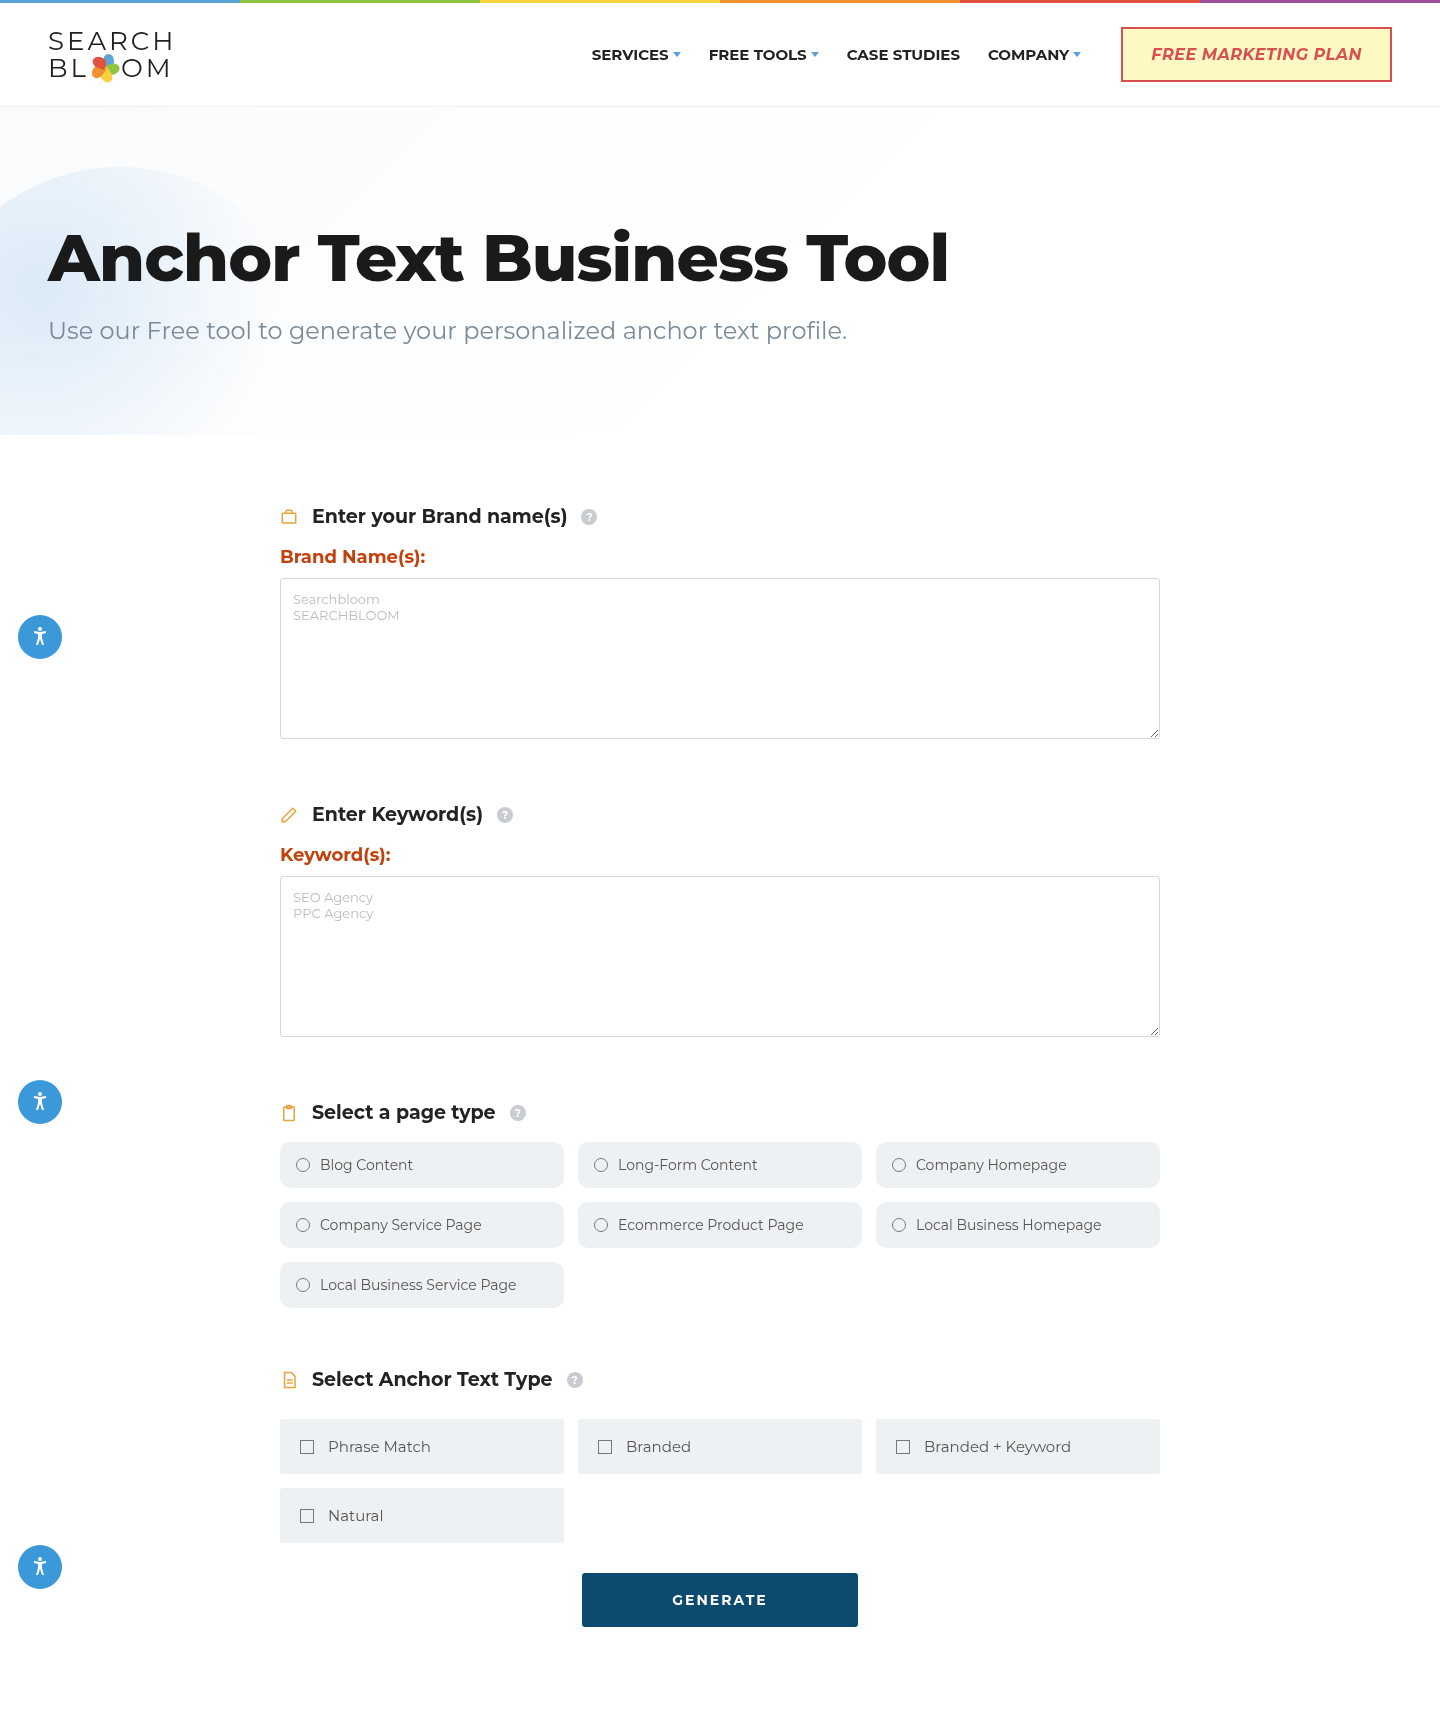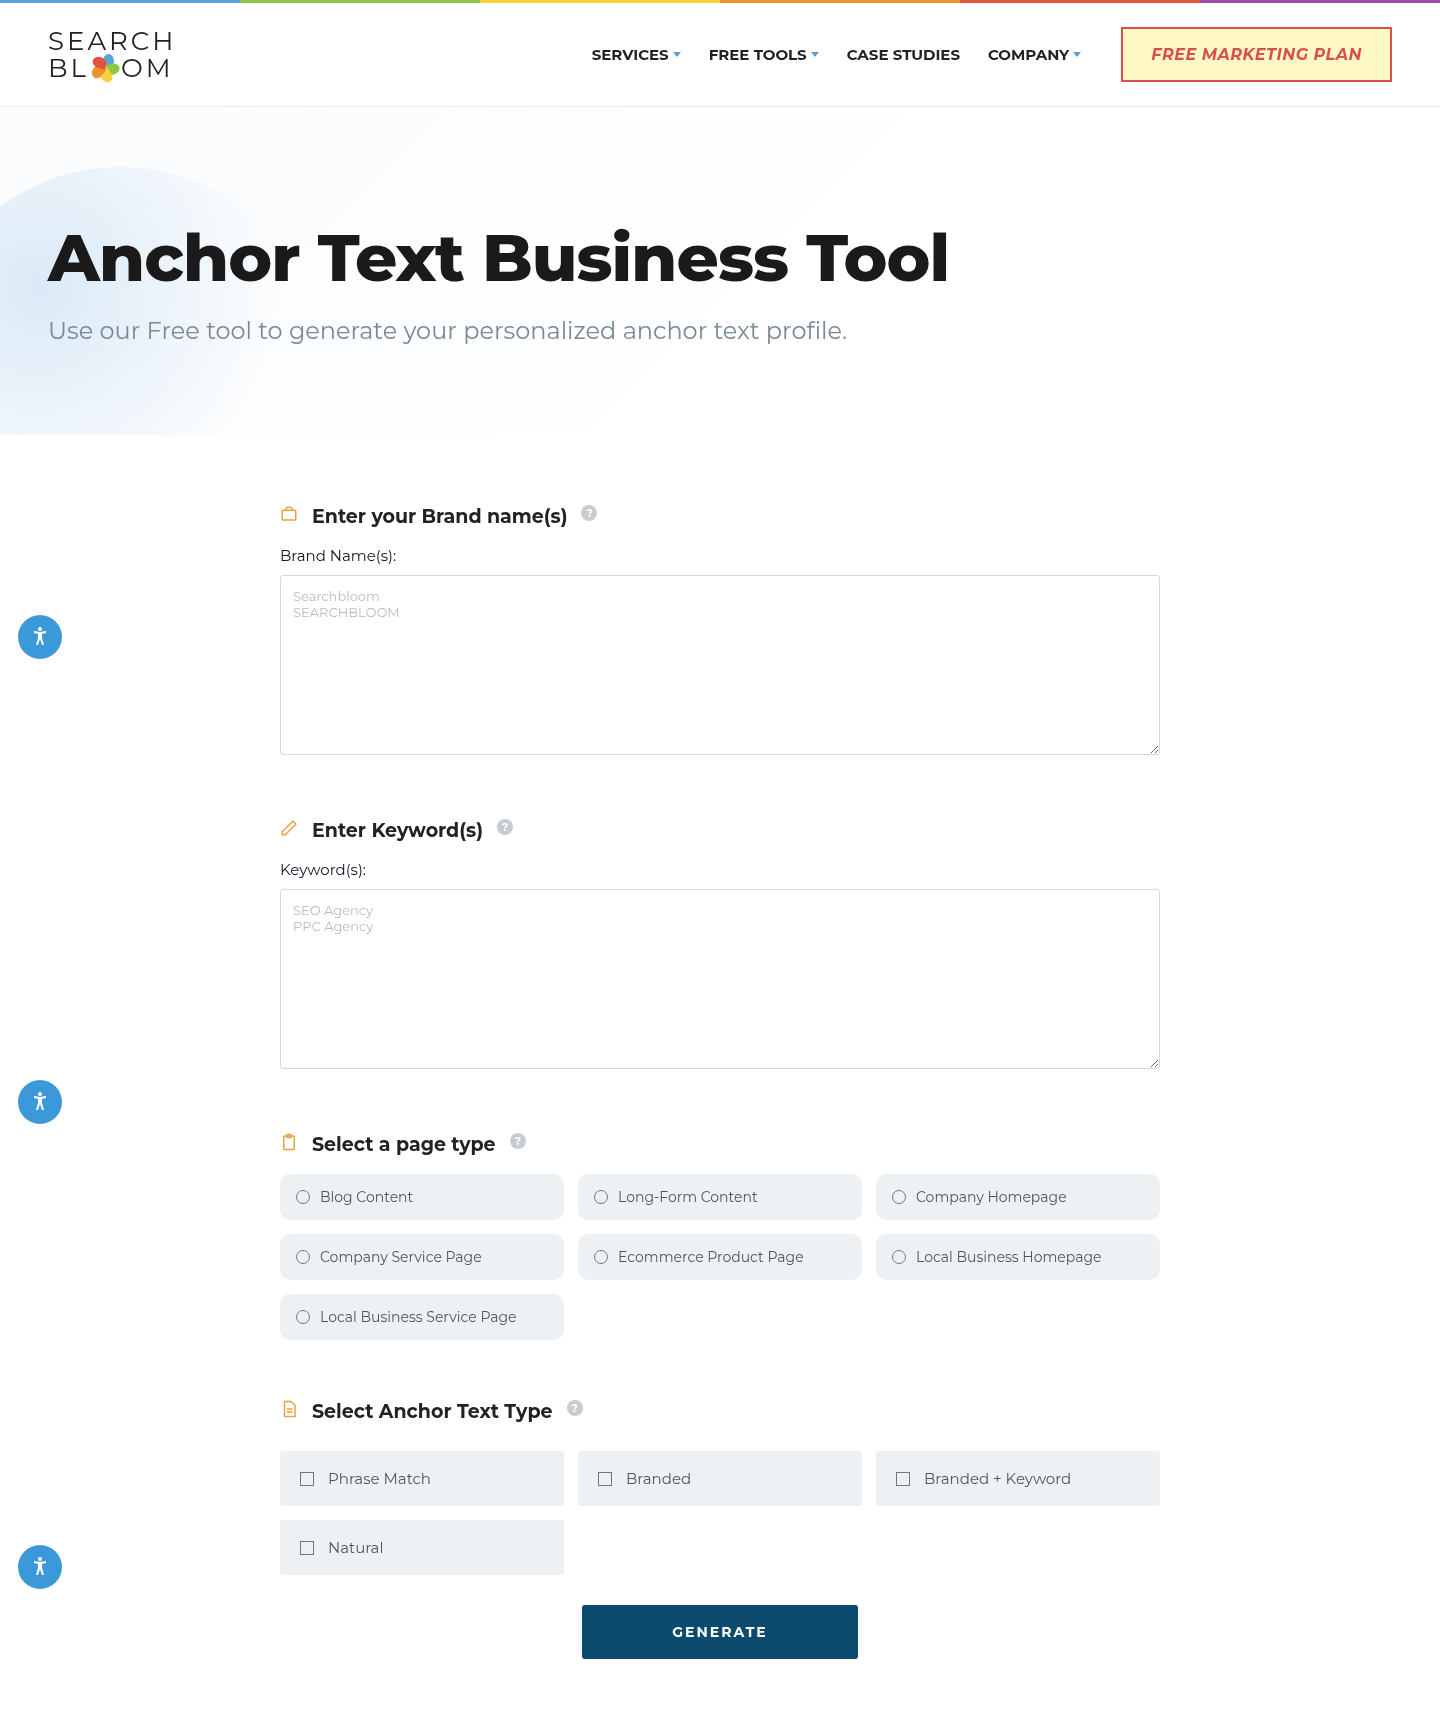--- a/index.html
+++ b/index.html
@@ -15,25 +15,25 @@
 .nav{margin-left:auto;display:flex;gap:28px;align-items:center;margin-right:40px}
 .nav-item{font-weight:700;font-size:15px;color:#222;display:flex;align-items:center;gap:4px;cursor:pointer}
 .caret{width:0;height:0;border-left:4px solid transparent;border-right:4px solid transparent;border-top:5px solid #5a9fd4}
 .cta{border:2px solid #d94f4f;color:#d94f4f;padding:16px 28px;font-weight:700;font-style:italic;font-size:16px;letter-spacing:0.5px;cursor:pointer;background:#fef9c3}
 .hero{padding:110px 48px 90px;background:linear-gradient(135deg,#f9fbfd 0%,#fff 60%);position:relative;overflow:hidden}
 .hero::before{content:'';position:absolute;left:-80px;top:60px;width:400px;height:400px;background:radial-gradient(ellipse at 30% 30%,rgba(160,200,235,0.35),transparent 60%);border-radius:50%}
 .hero h1{font-size:66px;font-weight:800;color:#1a1a1a;letter-spacing:-1px;position:relative}
 .hero p{font-size:24px;color:#7a8a96;margin-top:18px;position:relative}
 .form{max-width:920px;margin:70px auto 60px;padding:0 20px}
 .section{margin-bottom:60px}
-.sec-head{display:flex;align-items:flex-start;gap:14px;font-size:19px;font-weight:700;color:#222;margin-bottom:18px}
+.sec-head{display:flex;align-items:center;gap:14px;font-size:19px;font-weight:700;color:#222;margin-bottom:18px}
 .sec-icon{width:18px;height:18px;color:#e8a33c}
 .help{width:16px;height:16px;border-radius:50%;background:#c8ccd0;color:#fff;font-size:11px;display:flex;align-items:center;justify-content:center;font-weight:700}
-.label{font-size:15px;font-weight:400;color:#0f172a;margin-bottom:10px}
-textarea{width:100%;height:180px;border:1px solid #d5d9dd;border-radius:3px;padding:12px;font-size:13px;color:#aaa;resize:vertical;font-family:inherit}
+.label{font-size:18px;font-weight:700;color:#c2410c;margin-bottom:10px}
+textarea{width:100%;height:161px;border:1px solid #d5d9dd;border-radius:3px;padding:12px;font-size:13px;color:#aaa;resize:vertical;font-family:inherit}
 textarea::placeholder{color:#b8bcc0}
 .radio-grid{display:grid;grid-template-columns:repeat(3,1fr);gap:14px}
 .radio-item{background:#eef1f4;padding:14px 16px;border-radius:10px;display:flex;align-items:center;gap:10px;font-size:14px;color:#555;cursor:pointer}
 .radio{width:14px;height:14px;border:1.5px solid #777;border-radius:50%}
 .check-grid{display:grid;grid-template-columns:repeat(3,1fr);gap:14px;margin-top:28px}
 .check-item{background:#eef1f4;padding:18px 20px;border-radius:3px;display:flex;align-items:center;gap:14px;font-size:15px;color:#555;cursor:pointer}
 .checkbox{width:14px;height:14px;border:1.5px solid #777}
 .generate{display:block;margin:30px auto 0;background:#0c4a6e;color:#fff;font-weight:700;font-size:14px;letter-spacing:2px;padding:18px 90px;border:none;border-radius:3px;cursor:pointer}
 .a11y{position:fixed;left:18px;width:44px;height:44px;border-radius:50%;background:#3b99d9;display:flex;align-items:center;justify-content:center}
 .a11y svg{width:24px;height:24px;fill:#fff}

